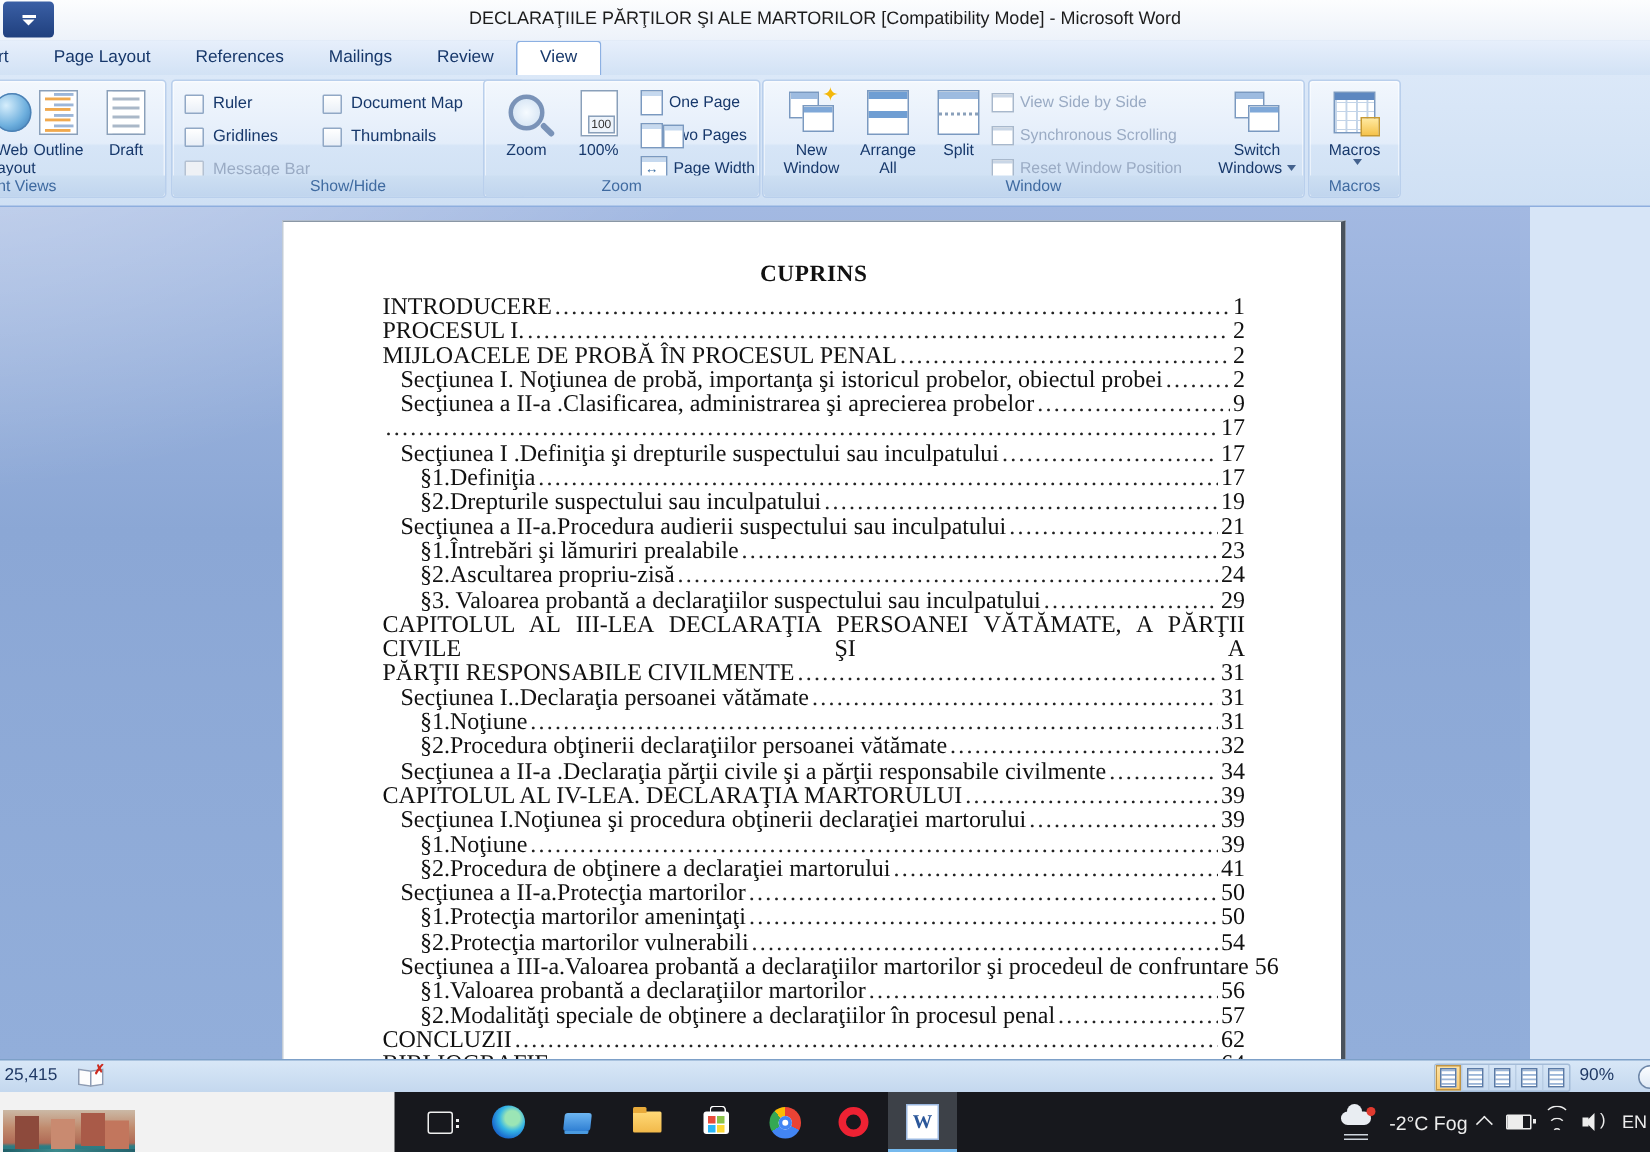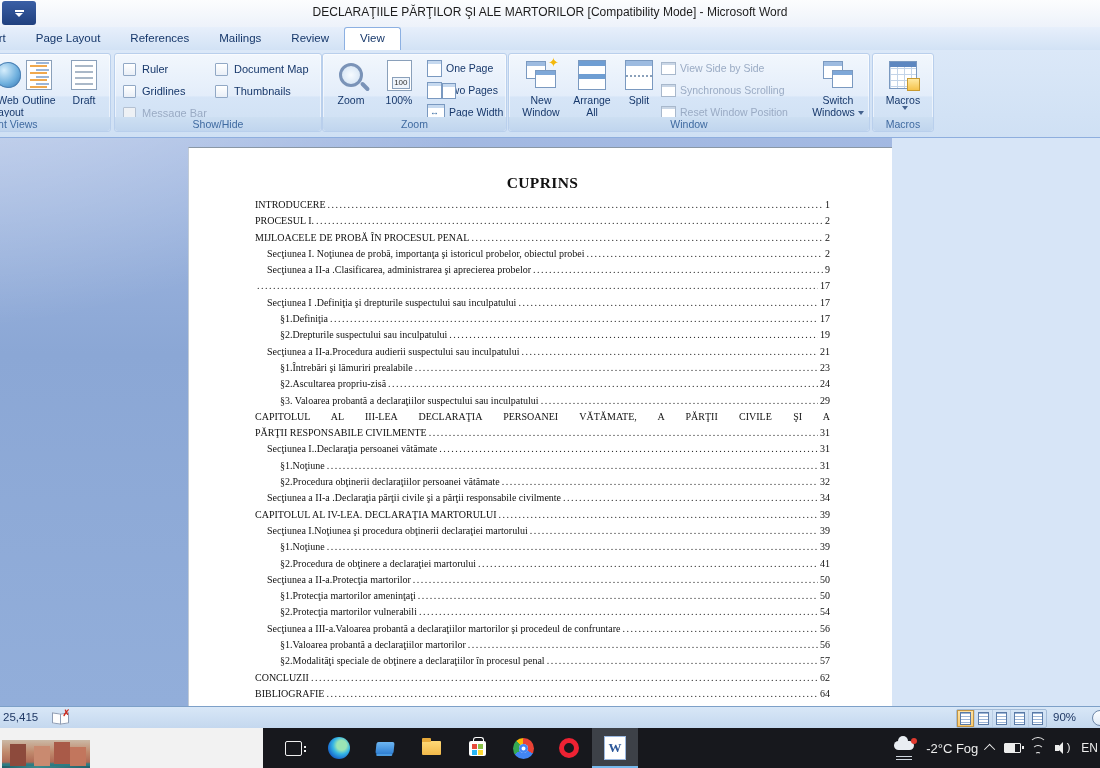--- a/index.html
+++ b/index.html
@@ -49,25 +49,25 @@
   .winpair::before{content:"";position:absolute;left:0;top:0;width:18px;height:16px;background:#fff;border:1px solid #7a99c0;box-shadow:inset 0 4px 0 #9dbbe0;}
   .winpair::after{content:"";position:absolute;left:9px;top:9px;width:19px;height:16px;background:#fff;border:1px solid #7a99c0;box-shadow:inset 0 4px 0 #7fa8d8;}
   .winpair .star{position:absolute;right:-3px;top:-4px;color:#f3b80c;font-size:13px;z-index:2;text-shadow:0 0 2px #fff;}
   .ic-arrange{width:26px;height:28px;background:#fff;border:1px solid #7a99c0;background-image:linear-gradient(#6f9ed3 5px,transparent 5px),linear-gradient(transparent 13px,#6f9ed3 13px,#6f9ed3 18px,transparent 18px);}
   .ic-split{width:26px;height:28px;background:#fff;border:1px solid #7a99c0;box-shadow:inset 0 5px 0 #9dbbe0;background-image:repeating-linear-gradient(90deg,#8aa0ba 0 2px,transparent 2px 4px);background-size:100% 2px;background-position:0 14px;background-repeat:no-repeat;}
   .ic-macros{width:26px;height:26px;background:#fff;border:1px solid #7a99c0;background-image:linear-gradient(#5d87c0 5px,transparent 5px),linear-gradient(90deg,#c3d4e8 1px,transparent 1px),linear-gradient(#c3d4e8 1px,transparent 1px);background-size:100% 100%,7px 100%,100% 6px;position:relative;}
   .ic-macros::after{content:"";position:absolute;right:-4px;bottom:-3px;width:11px;height:11px;background:linear-gradient(#ffe9a0,#f5c34c);border:1px solid #c79a32;}
   .minwin{width:13px;height:11px;background:#fff;border:1px solid #a8b8cc;box-shadow:inset 0 2px 0 #c9d6e6;flex:none;}
 
   
-  .workspace{position:absolute;left:0;top:138px;width:892px;height:568px;background:linear-gradient(180deg,#a3b9e2 0%,#8ba7d5 38%,#92aeda 100%);overflow:hidden;}
+  .workspace{position:absolute;left:0;top:138px;width:1020px;height:568px;background:linear-gradient(180deg,#a3b9e2 0%,#8ba7d5 38%,#92aeda 100%);overflow:hidden;}
   .workspace::before{content:"";position:absolute;left:-260px;top:-300px;width:900px;height:480px;background:radial-gradient(ellipse at 30% 30%,rgba(255,255,255,.5),rgba(255,255,255,0) 65%);transform:rotate(-10deg);}
   .page{position:absolute;left:188px;top:9px;width:709px;height:559px;background:#fff;border-top:1px solid #8a97a5;border-left:1px solid #c2cbd6;border-right:3px solid #49525c;box-sizing:border-box;padding:26px 64px 0 66px;font-family:"Liberation Serif",serif;color:#111;}
   .doc-title{text-align:center;font-weight:bold;font-size:15.5px;letter-spacing:.4px;margin-bottom:5px;}
-  .toc{font-size:10px;line-height:16.3px;}
+  .toc{font-size:16px;line-height:16.3px;}
   .toc-row{display:flex;align-items:baseline;white-space:nowrap;}
   .toc-row.lvl1{padding-left:12px;}
   .toc-row.lvl2{padding-left:25px;align-items:flex-end;}
   .toc-row.just{display:block;text-align:justify;text-align-last:justify;white-space:normal;}
   .leader{flex:1;overflow:hidden;margin:0 2px;}
   .leader::after{content:"......................................................................................................................................................................................";letter-spacing:1.5px;color:#222;}
   .pg{text-align:right;}
 
   
   .statusbar{position:absolute;left:0;top:706px;width:1100px;height:22px;background:linear-gradient(#d8e7f7,#c3d7ee);border-top:1px solid #7da0c8;font-size:11.5px;color:#1f3864;}
@@ -169,21 +169,21 @@
       </div>
       <div class="bigbtn" style="left:240px;width:42px;">
         <span class="bicon">
             <span class="ic-draft"></span>
           </span>
         <span class="blabel">Draft</span>
       </div>
       <div class="glabel" style="text-align:left;padding-left:136px;">Document Views</div>
     </div>
 
-    <div class="group" style="left:114px;width:206px;">
+    <div class="group" style="left:114px;width:206px;padding-left:28px;">
       <div class="cbrow" style="left:8px;top:8px;">
           <span class="cb"></span>
           <span>Ruler</span>
         </div>
       <div class="cbrow" style="left:8px;top:30px;">
           <span class="cb"></span>
           <span>Gridlines</span>
         </div>
       <div class="cbrow disabled" style="left:8px;top:52px;">
           <span class="cb"></span>

